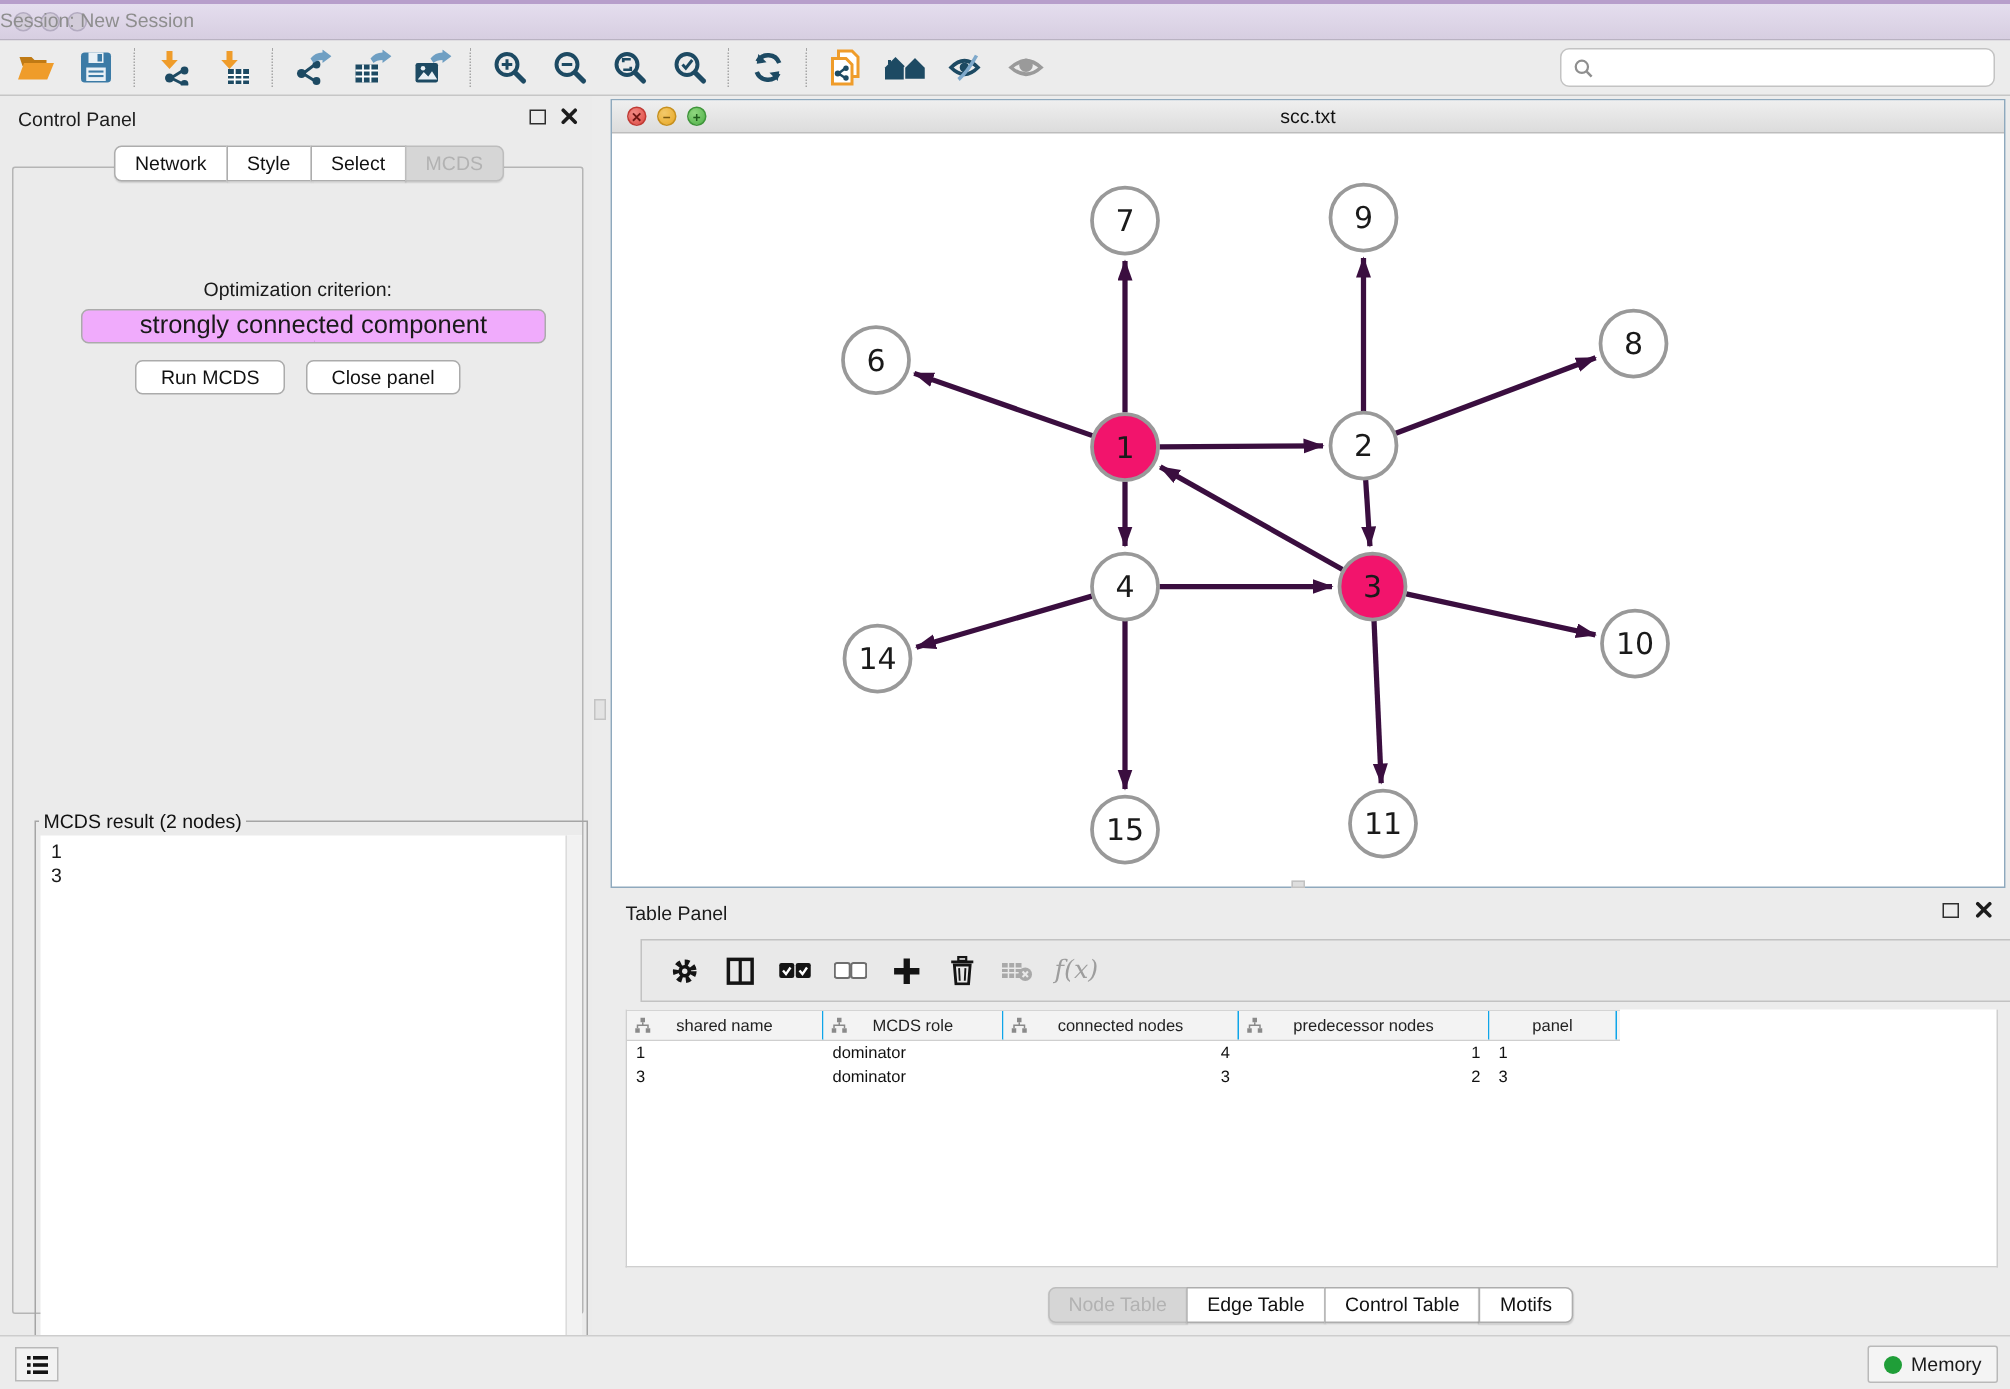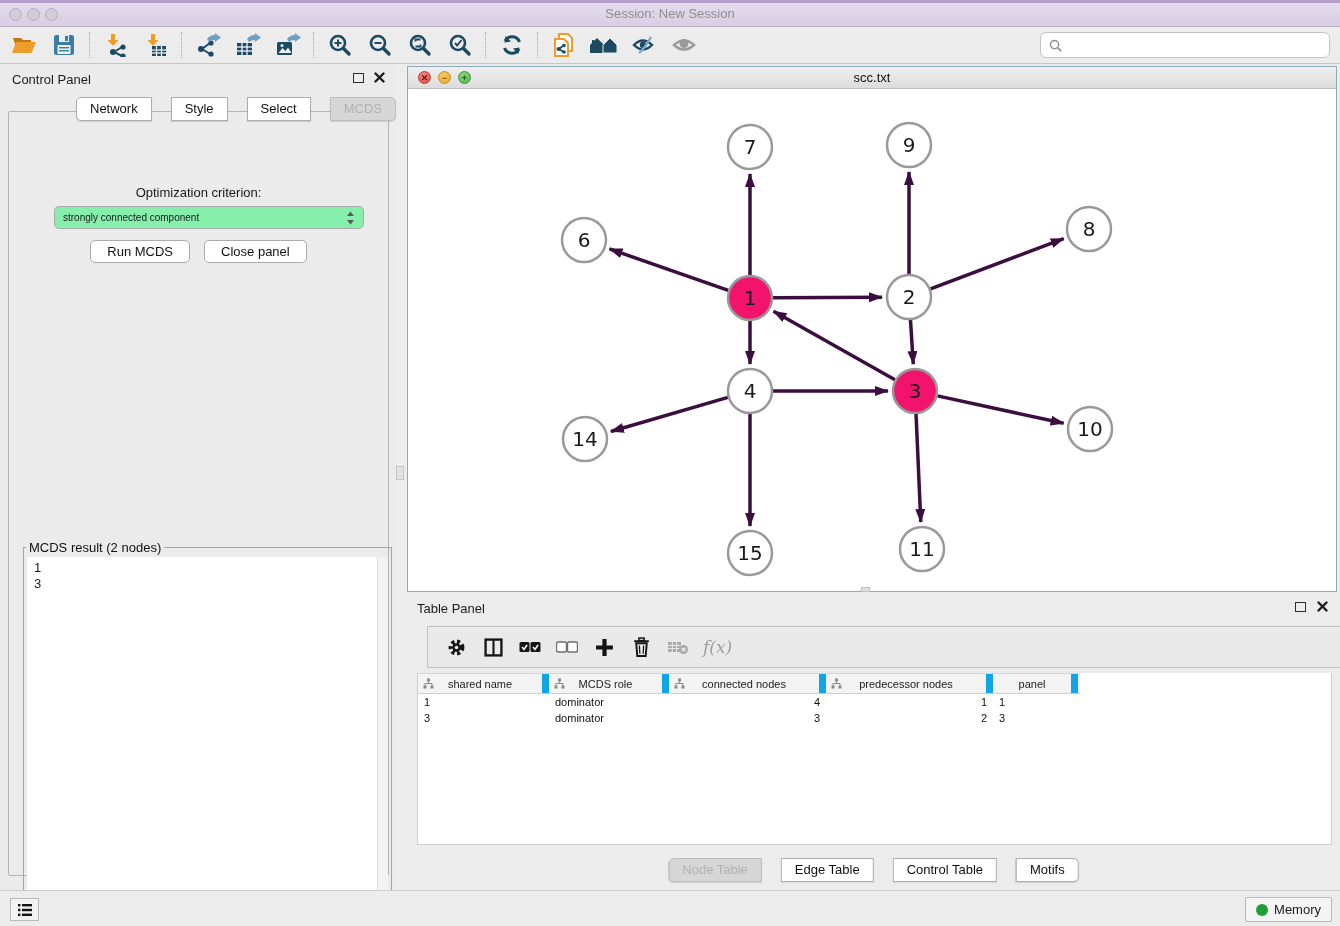--- a/index.html
+++ b/index.html
@@ -7,50 +7,50 @@
   body { font-family:"Liberation Sans", sans-serif; background:#ececec; color:#1a1a1a; }
   #app { position:relative; width:1340px; height:926px; background:#ececec; overflow:hidden; }
 
   
   .titlebar { position:absolute; left:0; top:0; width:100%; height:27px;
     background:linear-gradient(#b79ecb 0, #b79ecb 3px, #e4ddee 3px, #d7cee1 100%);
     border-bottom:1px solid #b9b2c2; }
   .traffic { position:absolute; top:8px; width:13px; height:13px; border-radius:50%;
     background:#d2ccd9; border:1px solid #b3abc0; }
   .t1{left:9px}.t2{left:27px}.t3{left:45px}
-  .win-title { position:absolute; top:6px; width:100%; text-align:center; font-size:13px; color:#8e8e8e; }
+  .win-title { position:absolute; top:6px; width:100%; text-align:left; font-size:13px; color:#8e8e8e; }
 
   
   .toolbar { position:absolute; left:0; top:27px; width:100%; height:37px;
     background:#ececec; border-bottom:1px solid #c6c6c6; display:flex; align-items:center; padding:0 8px; }
   .tb-btn { width:31px; height:28px; display:flex; align-items:center; justify-content:center; cursor:pointer; }
   .tb-group { display:flex; align-items:center; gap:9px; }
   .tb-sep { width:1px; height:26px; border-left:1px dotted #a6a6a6; margin:0 10px; }
   .searchbox { position:absolute; right:10px; top:5px; width:290px; height:26px; background:#fff;
     border:1px solid #c3c3c3; border-radius:6px; display:flex; align-items:center; padding:0 8px; }
   .searchbox input { border:none; outline:none; flex:1; font-size:13px; background:transparent; margin-left:5px; }
 
   
   .control-panel { position:absolute; left:0; top:64px; width:395px; height:826px; background:#ebebeb; }
   .panel-head { position:absolute; left:12px; top:8px; font-size:13px; color:#1c1c1c; }
   .panel-icons { position:absolute; right:10px; top:8px; display:flex; gap:10px; align-items:center; }
   .float-icon { width:11px; height:10px; border:1.6px solid #2e2e2e; background:transparent; }
   .cp-box { position:absolute; left:8px; top:47px; width:381px; height:765px;
     border:1px solid #b5b5b5; border-radius:2px; background:#ebebeb; }
-  .seg-tabs { position:absolute; display:inline-flex; z-index:3;gap:20px; }
+  .seg-tabs { position:absolute; display:inline-flex; z-index:3; }
   .seg-tab { padding:3px 13px 4px; font-size:13px; background:#fff; border:1px solid #adadad;
     margin-left:-1px; color:#111; cursor:pointer; box-shadow:0 1px 1px rgba(0,0,0,.12); }
   .seg-tab:first-child { border-radius:5px 0 0 5px; margin-left:0; }
   .seg-tab:last-child { border-radius:0 5px 5px 0; }
   .seg-tab.active { background:#d6d6d6; color:#b2b2b2; border-color:#bdbdbd; }
   #control-tabs { left:76px; top:33px; }
   .opt-label { position:absolute; left:0; top:73px; width:100%; text-align:center; font-size:13px; }
-  .dropdown { position:absolute; left:45px; top:94px; width:310px; height:23px; background:#86efac;
+  .dropdown { position:absolute; left:45px; top:94px; width:310px; height:23px; background:#f0abfc;
     border:1px solid #ababab; border-radius:5px; display:flex; align-items:center; padding:0 8px;
-    font-size:10px; cursor:pointer; }
+    font-size:17px; cursor:pointer;flex-direction:column; }
   .dropdown .dd-label { flex:1; }
   .cp-buttons { position:absolute; left:0; top:128px; width:100%; display:flex; justify-content:center; gap:14px; }
   .btn { background:#fff; border:1px solid #ababab; border-radius:5px; font-size:13px; padding:3px 16px;
     font-family:"Liberation Sans",sans-serif; cursor:pointer; color:#111; }
   .result-fieldset { position:absolute; left:14px; top:428px; width:369px; height:372px;
     border:1px solid #a5a5a5; background:transparent; }
   .result-fieldset legend { font-size:13px; color:#111; padding:0 3px; margin-left:2px; }
   .result-inner { position:absolute; left:3px; top:2px; right:3px; bottom:3px; background:#fff; display:flex; }
   .result-text { flex:1; font-size:13px; padding:3px 0 0 7px; line-height:16px; white-space:pre-line; }
   .result-scroll { width:11px; background:#f2f2f2; border-left:1px solid #dcdcdc; }
@@ -78,21 +78,21 @@
   .table-panel { position:absolute; left:407px; top:595px; width:933px; height:295px; background:#ececec; }
   .tp-head { position:absolute; left:10px; top:6px; font-size:13px; }
   .tp-icons { position:absolute; right:12px; top:6px; display:flex; gap:11px; align-items:center; }
   .tp-toolbar { position:absolute; left:20px; top:31px; width:915px; height:42px;
     border:1px solid #c2c2c2; background:#e9e9e9; display:flex; align-items:center; gap:13px; padding-left:16px; }
   .tpi { display:flex; align-items:center; justify-content:center; width:24px; height:24px; cursor:pointer; }
   .fx { font-family:"DejaVu Serif", serif; font-style:italic; font-size:17px; color:#9d9d9d; cursor:default; }
   .tbl-area { position:absolute; left:10px; top:78px; width:915px; height:172px; background:#fff;
     border:1px solid #cfcfcf; border-top:none; overflow:hidden; }
   .tbl-header { display:flex; height:21px; background:#f3f3f3; border-top:1px solid #d4d4d4; border-bottom:1px solid #cfcfcf; width:662px; }
-  .th-cell { display:flex; align-items:center; font-size:11px; color:#222; border-right:7px solid #0ea5e9;
+  .th-cell { display:flex; align-items:center; font-size:11px; color:#222; border-right:1px solid #0ea5e9;
     position:relative; justify-content:center; gap:5px; cursor:pointer; background:#f3f3f3; }
   .th-cell .cicon { position:absolute; left:5px; }
   .tbl-row { display:flex; height:16px; align-items:center; cursor:pointer; }
   .td-cell { font-size:11px; color:#111; padding:0 6px; overflow:hidden; white-space:nowrap; }
   #table-tabs { left:50%; transform:translateX(-50%); top:263px; }
 
   
   .statusbar { position:absolute; left:0; top:890px; width:100%; height:36px; background:#ececec;
     border-top:1px solid #cdcdcd; }
   .status-left-btn { position:absolute; left:10px; top:7px; width:29px; height:23px; background:#f2f2f2;

